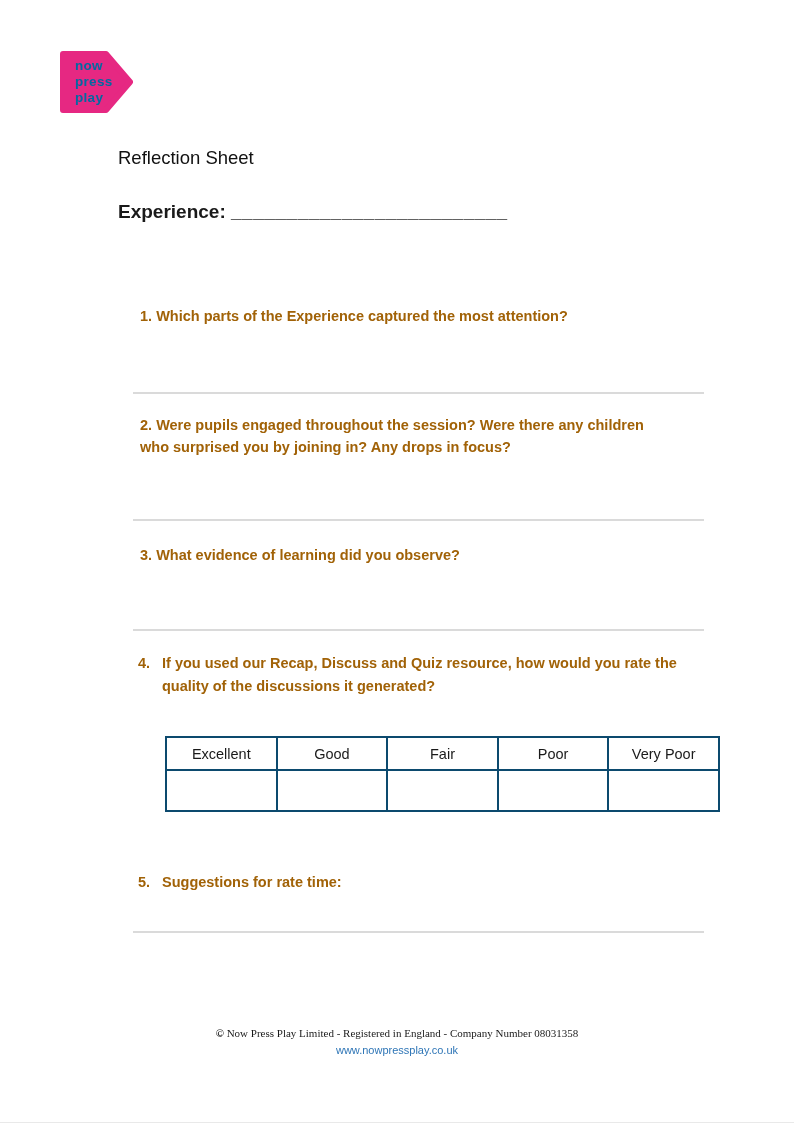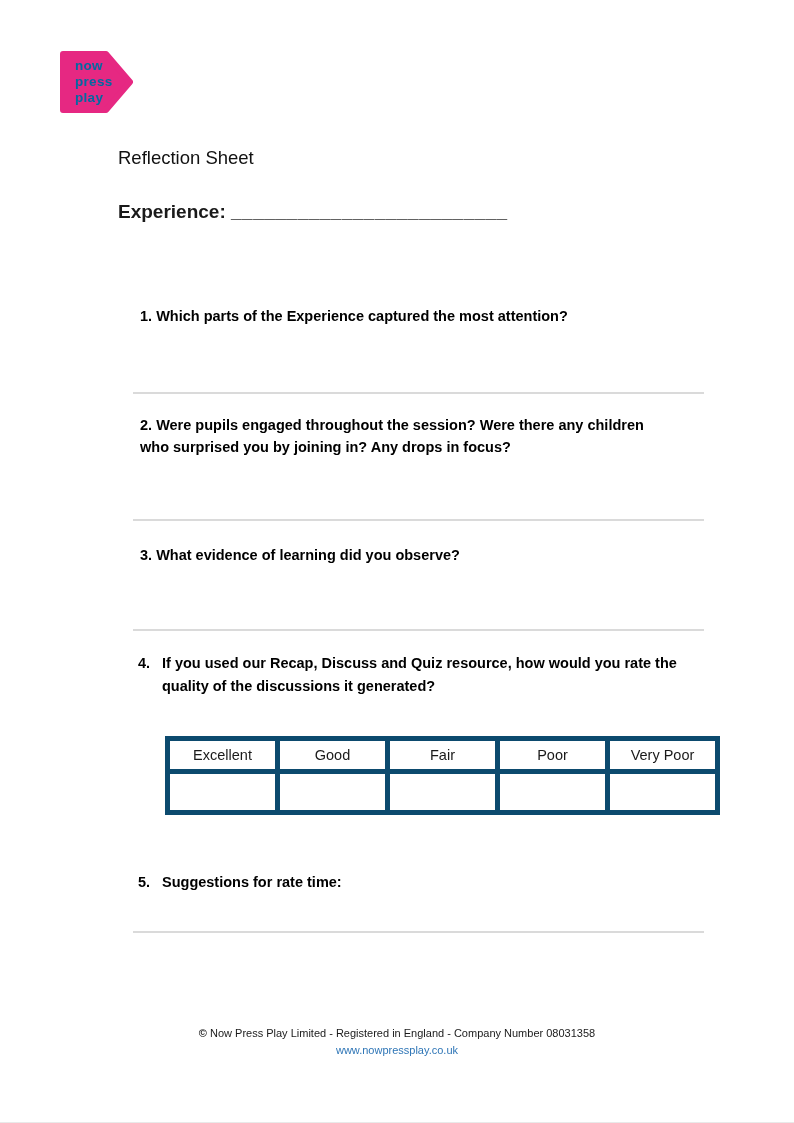--- a/index.html
+++ b/index.html
@@ -31,52 +31,52 @@
     font-size: 18.5px; font-weight: 400; color: #111111;
   }
 
   
   .field { position: absolute; left: 118px; font-size: 19px; font-weight: 700; white-space: nowrap; }
   .field-experience { top: 201px; }
   .field-class { top: 243px; }
   .field-blank { letter-spacing: 0.5px; }
 
   
-  .question { position: absolute; margin: 0; font-size: 14.5px; font-weight: 700; line-height: 22px; color: #000000; }
+  .question { position: absolute; margin: 0; font-size: 14.5px; font-weight: 700; line-height: 22px; color: #a16207; }
   .q1 { left: 140px; top: 305px; width: 565px; }
   .q2 { left: 140px; top: 414px; width: 532px; }
   .q3 { left: 140px; top: 544px; width: 565px; }
   .q4 { left: 138px; top: 652px; width: 576px; line-height: 23px; }
   .q5 { left: 138px; top: 871px; width: 576px; }
   .hanging { padding-left: 24px; }
   .hanging .qnum { position: absolute; left: 0; top: 0; }
 
   
   .separator { position: absolute; left: 133px; width: 571px; height: 2px; background: #dadada; }
   .sep1 { top: 392px; }
   .sep2 { top: 519px; }
   .sep3 { top: 629px; }
   .sep5 { top: 931px; }
 
   
   .rating-table {
     position: absolute; left: 165px; top: 736px; width: 555px;
     border-collapse: collapse; table-layout: fixed;
   }
-  .rating-table th, .rating-table td { border: 5px solid #0c4a6e; padding: 0; }
+  .rating-table th, .rating-table td { border: 2px solid #0c4a6e; padding: 0; }
   .rating-table th {
     height: 33px; font-size: 14.5px; font-weight: 400;
     text-align: center; vertical-align: middle; color: #1a1a1a;
   }
   .rating-table .answer-row td { height: 41px; background: #ffffff; }
 
   
   .footer-line1 {
     position: absolute; left: 0; top: 1027px; width: 100%;
-    text-align: center; font-size: 11px; color: #1a1a1a;
+    text-align: center; font-size: 11px; color: #1a1a1a; font-family: Liberation Serif, serif;
   }
   .footer-line1 .c-symbol { font-weight: 700; }
   .footer-link {
     position: absolute; left: 0; top: 1044px; width: 100%; display: block;
     text-align: center; font-size: 11px; color: #2E75B6; text-decoration: none;
   }
 </style>
 </head>
 <body>
 

